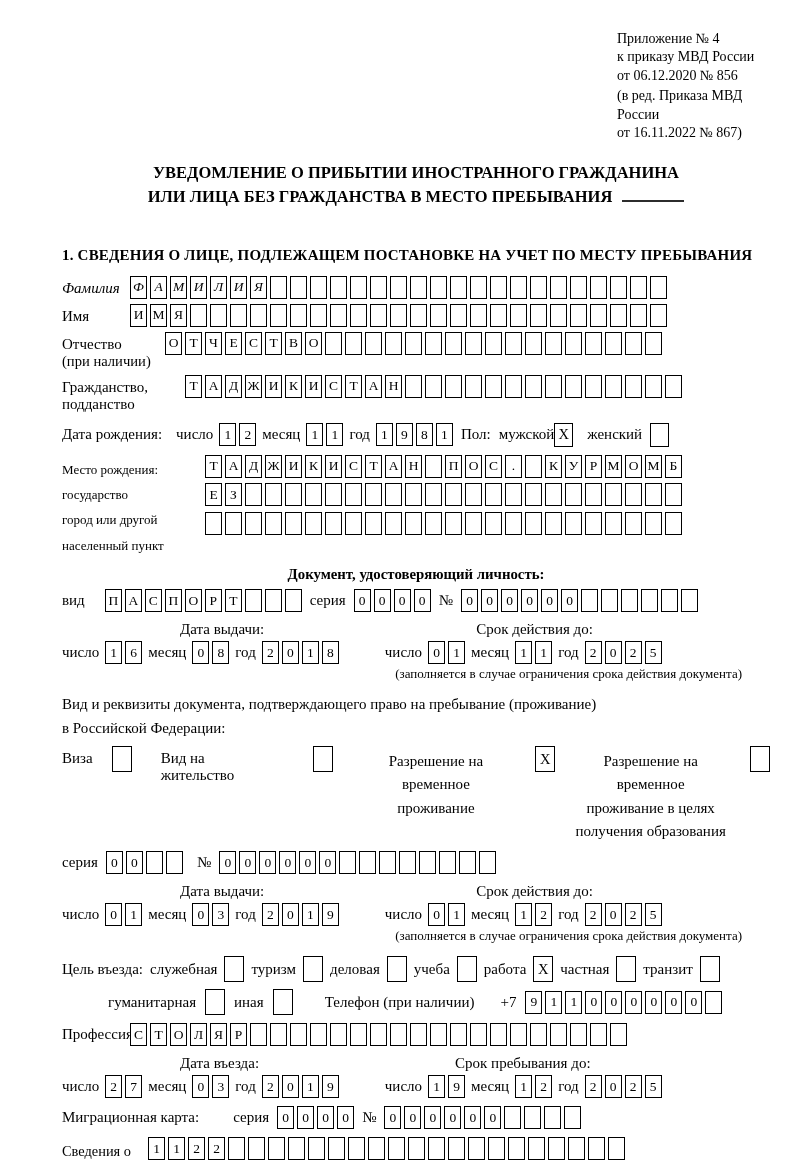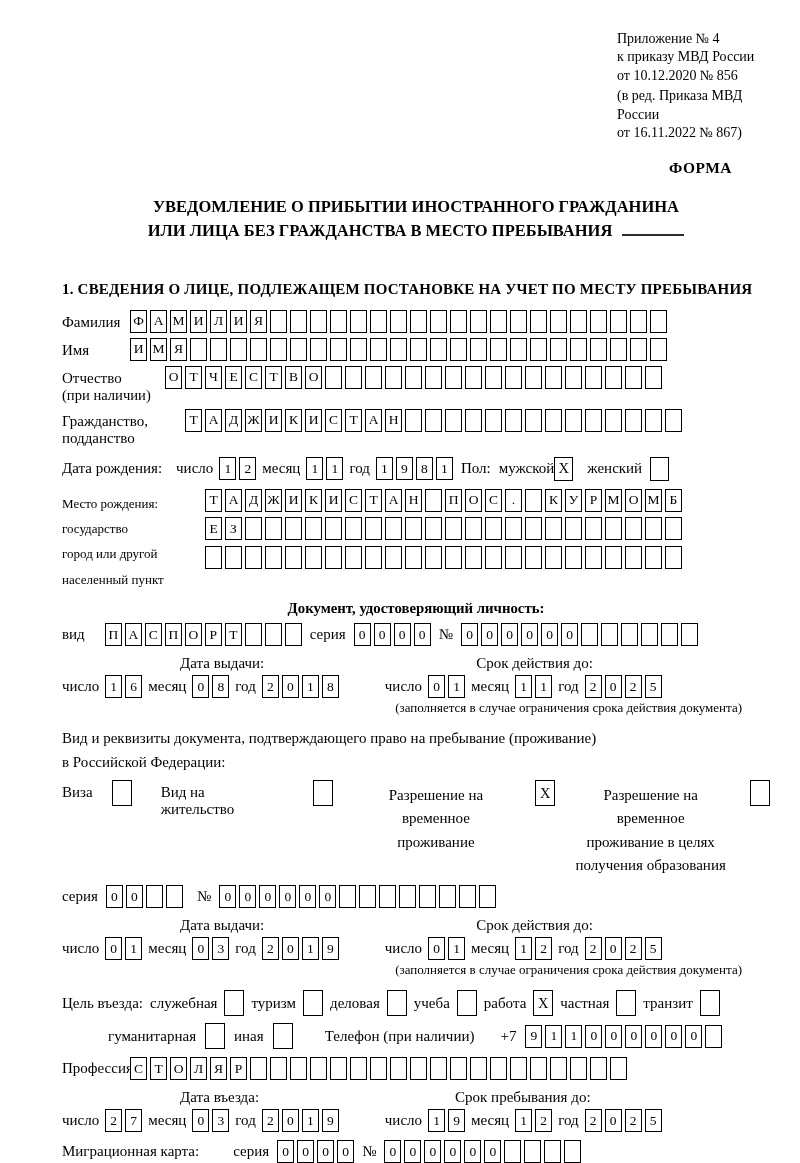--- a/index.html
+++ b/index.html
@@ -57,39 +57,38 @@
 
   
   .purpose { display:flex; align-items:center; column-gap:7px; margin-top:12px; flex-wrap:nowrap; }
   .purpose .plab { flex:none; }
   .purpose2 { display:flex; align-items:center; column-gap:9px; margin-top:7px; margin-left:46px; }
 
   
   .rep-lab { width:86px; flex:none; font-size:14.4px; line-height:2.02; }
   .rep-cells .cells { margin-bottom:5.5px; }
 
-  .mt8 { margin-top:8px; } .mt10 { margin-top:10px; } .mt12 { margin-top:12px; }
+  .mt8 { margin-top:8px; } .mt10 { margin-top:10px; } .mt12 { margin-top:12px;font-style:italic; }
   .doc-head { text-align:center; font-weight:bold; font-size:14.8px; margin-top:8px; }
   .gap14 { width:14px; flex:none; } .gap20 { width:20px; flex:none; } .gap8 { width:8px; flex:none; }
 </style>
 </head>
 <body>
 
 <div class="page">
 
   <div class="hdr">
     <div>Приложение № 4</div>
     <div>к приказу МВД России</div>
-    <div>от 10.12.2020 № 856</div>
+    <div>от 06.12.2020 № 856</div>
     <div class="hdr2">
       <div>(в ред. Приказа МВД России</div>
       <div>от 16.11.2022 № 867)</div>
     </div>
   </div>
-  <div class="forma">ФОРМА</div>
 
   <div class="title">
     <div>УВЕДОМЛЕНИЕ О ПРИБЫТИИ ИНОСТРАННОГО ГРАЖДАНИНА</div>
     <div><span>ИЛИ ЛИЦА БЕЗ ГРАЖДАНСТВА В МЕСТО ПРЕБЫВАНИЯ</span><span class="title-blank"></span></div>
   </div>
 
   <div class="sec">1. СВЕДЕНИЯ О ЛИЦЕ, ПОДЛЕЖАЩЕМ ПОСТАНОВКЕ НА УЧЕТ ПО МЕСТУ ПРЕБЫВАНИЯ</div>
 
   <div class="row mt12">
     <div class="lab w68">Фамилия</div>

